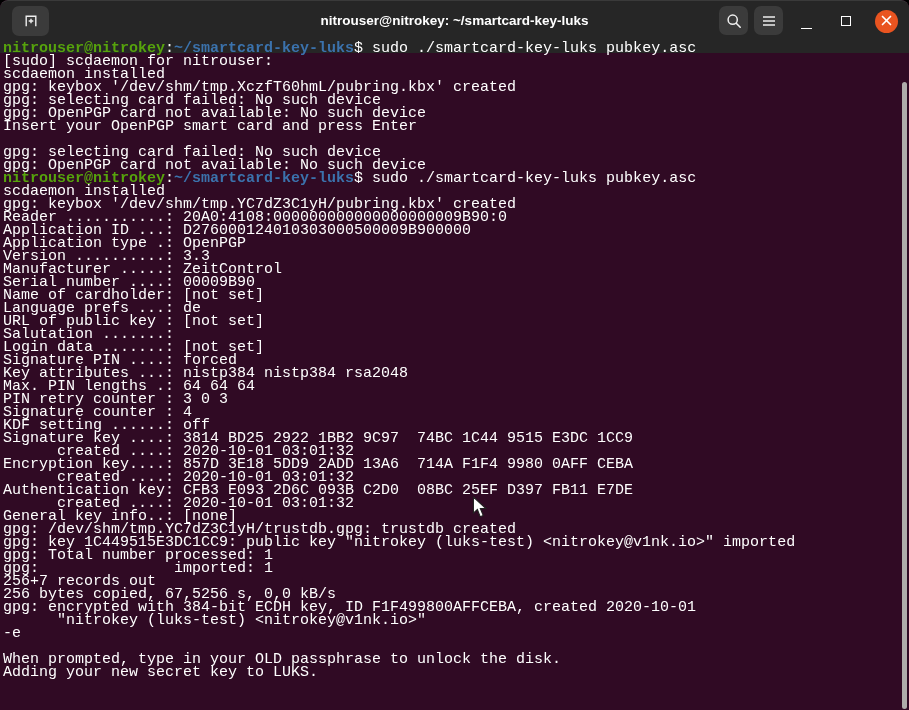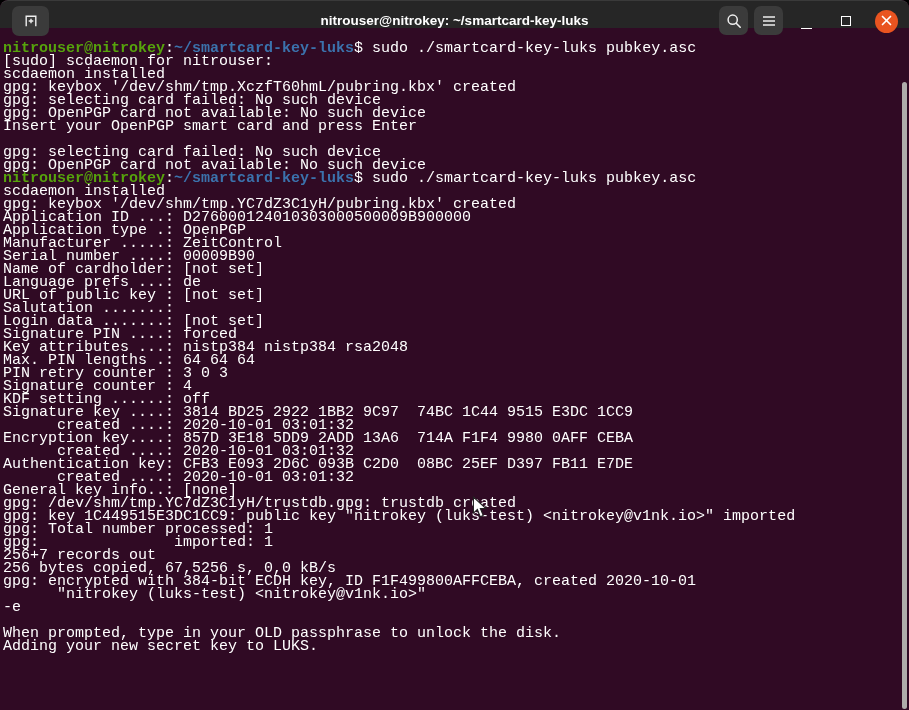--- a/index.html
+++ b/index.html
@@ -1,21 +1,21 @@
 <!DOCTYPE html>
 <html style="--terminal-bg: #300A24; --titlebar-bg: #262626; --titlebar-button-bg: #3B3B3B; --close-button: #E95420; --foreground: #FFFFFF; --prompt-green: #56A30C; --path-blue: #3B72AC; --scrollbar-thumb: #AEACAA;"><head>
 <meta charset="utf-8">
 <style>
   html,body{margin:0;padding:0;background:#000;}
   body{width:909px;height:710px;overflow:hidden;position:relative;
        font-family:"Liberation Sans",sans-serif;}
   .window{position:absolute;inset:0;background:var(--terminal-bg,#300A24);
           border-radius:8px 8px 0 0;overflow:hidden;}
   
-  .titlebar{position:relative;height:28px;background:var(--titlebar-bg,#262626);
+  .titlebar{position:relative;height:53px;background:var(--titlebar-bg,#262626);
             border-top:1px solid #3a3a3a;box-sizing:border-box;
             border-radius:8px 8px 0 0;}
   .tb-title{position:absolute;left:0;right:0;top:0;height:40px;line-height:40px;
             text-align:center;color:#fff;font-weight:bold;font-size:13.5px;
             pointer-events:none;}
   .tb-btn{position:absolute;top:5px;width:30px;height:30px;
           background:var(--titlebar-button-bg,#3B3B3B);border-radius:7px;
           display:flex;align-items:center;justify-content:center;}
   .tb-btn svg{display:block;}
   .newtab{left:12px;width:37px;}
@@ -108,22 +108,24 @@
         <div class="term-line"><span>gpg: keybox '/dev/shm/tmp.XczfT60hmL/pubring.kbx' created</span></div>
         <div class="term-line"><span>gpg: selecting card failed: No such device</span></div>
         <div class="term-line"><span>gpg: OpenPGP card not available: No such device</span></div>
         <div class="term-line"><span>Insert your OpenPGP smart card and press Enter</span></div>
         <div class="term-line"><span></span></div>
         <div class="term-line"><span>gpg: selecting card failed: No such device</span></div>
         <div class="term-line"><span>gpg: OpenPGP card not available: No such device</span></div>
         <div class="term-line"><span class="c-green">nitrouser@nitrokey</span><span>:</span><span class="c-blue">~/smartcard-key-luks</span><span>$ sudo ./smartcard-key-luks pubkey.asc</span></div>
         <div class="term-line"><span>scdaemon installed</span></div>
         <div class="term-line"><span>gpg: keybox '/dev/shm/tmp.YC7dZ3C1yH/pubring.kbx' created</span></div>
+        <div class="term-line"><span>Reader ...........: 20A0:4108:000000000000000000009B90:0</span></div>
         <div class="term-line"><span>Application ID ...: D276000124010303000500009B900000</span></div>
         <div class="term-line"><span>Application type .: OpenPGP</span></div>
+        <div class="term-line"><span>Version ..........: 3.3</span></div>
         <div class="term-line"><span>Manufacturer .....: ZeitControl</span></div>
         <div class="term-line"><span>Serial number ....: 00009B90</span></div>
         <div class="term-line"><span>Name of cardholder: [not set]</span></div>
         <div class="term-line"><span>Language prefs ...: de</span></div>
         <div class="term-line"><span>URL of public key : [not set]</span></div>
         <div class="term-line"><span>Salutation .......: </span></div>
         <div class="term-line"><span>Login data .......: [not set]</span></div>
         <div class="term-line"><span>Signature PIN ....: forced</span></div>
         <div class="term-line"><span>Key attributes ...: nistp384 nistp384 rsa2048</span></div>
         <div class="term-line"><span>Max. PIN lengths .: 64 64 64</span></div>

